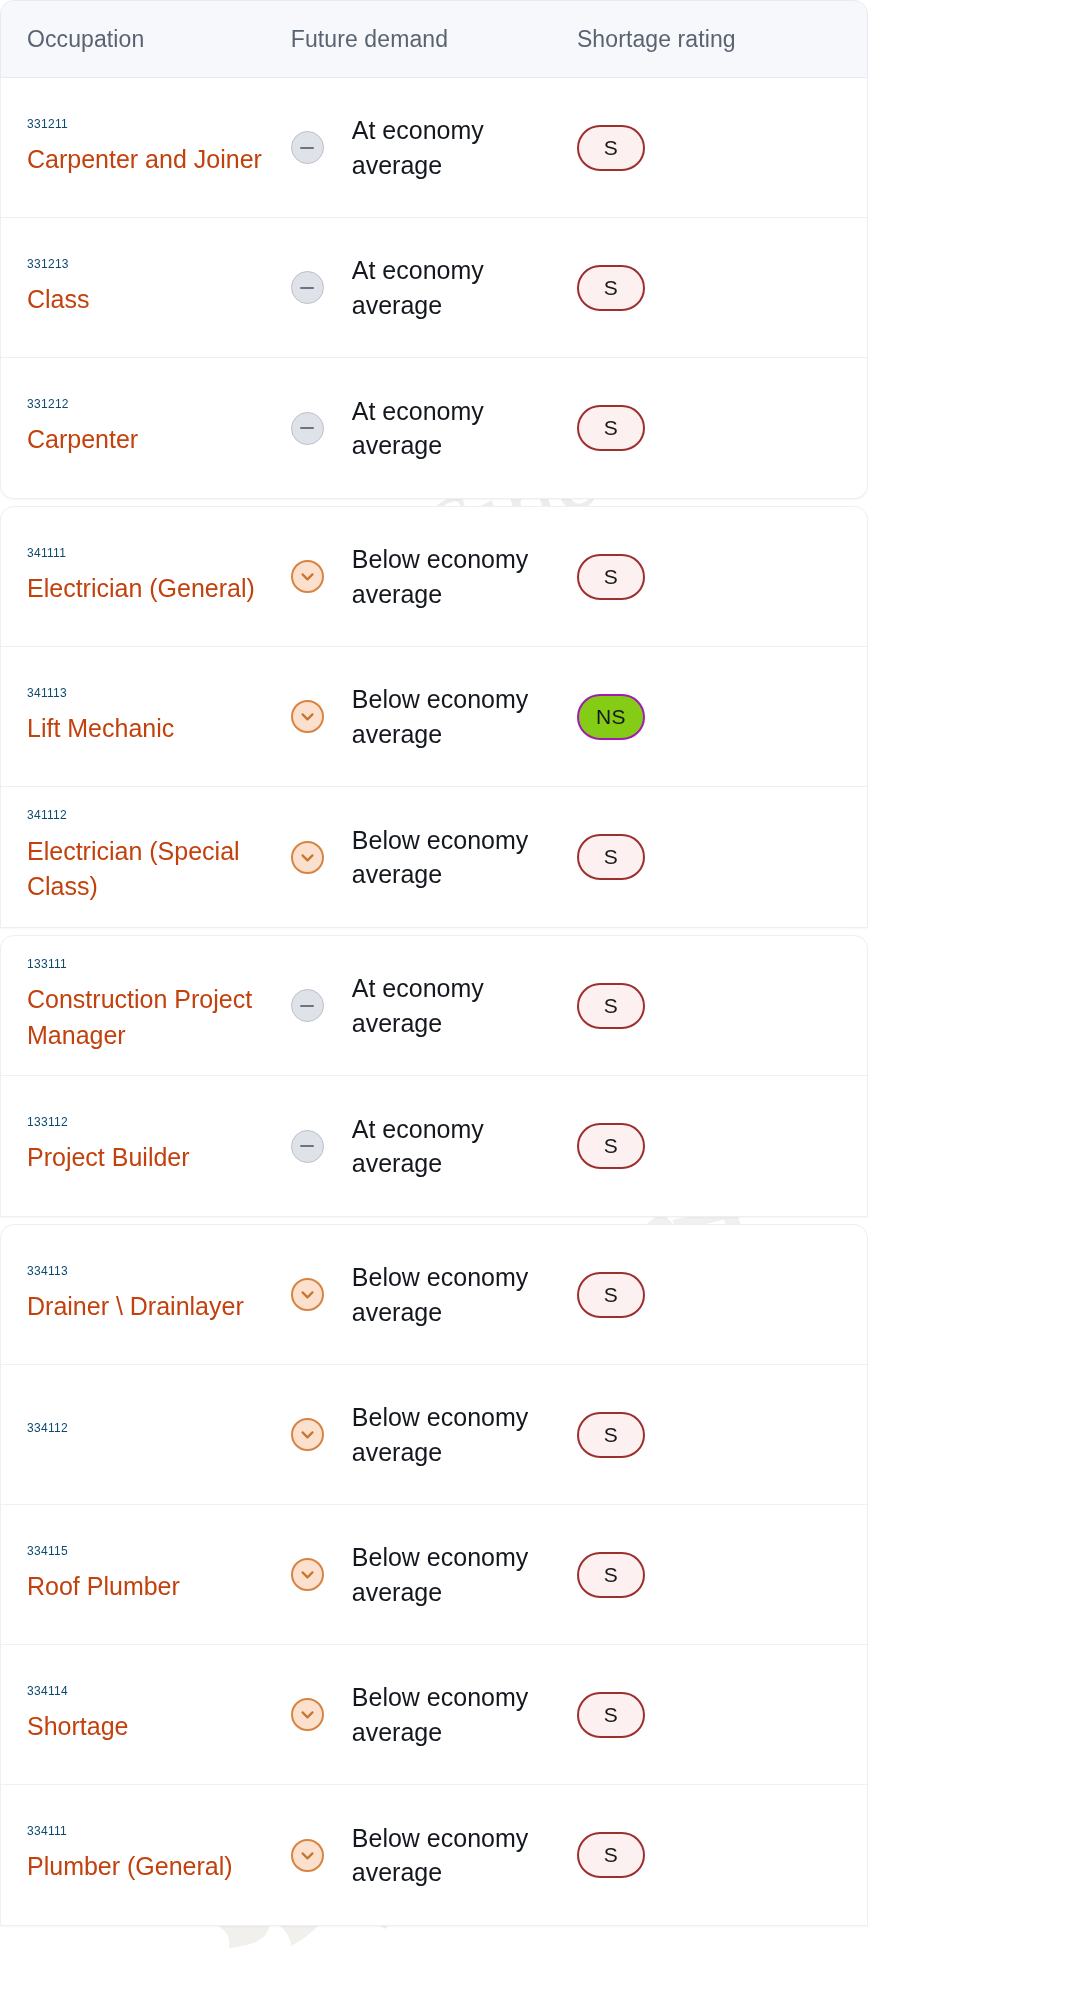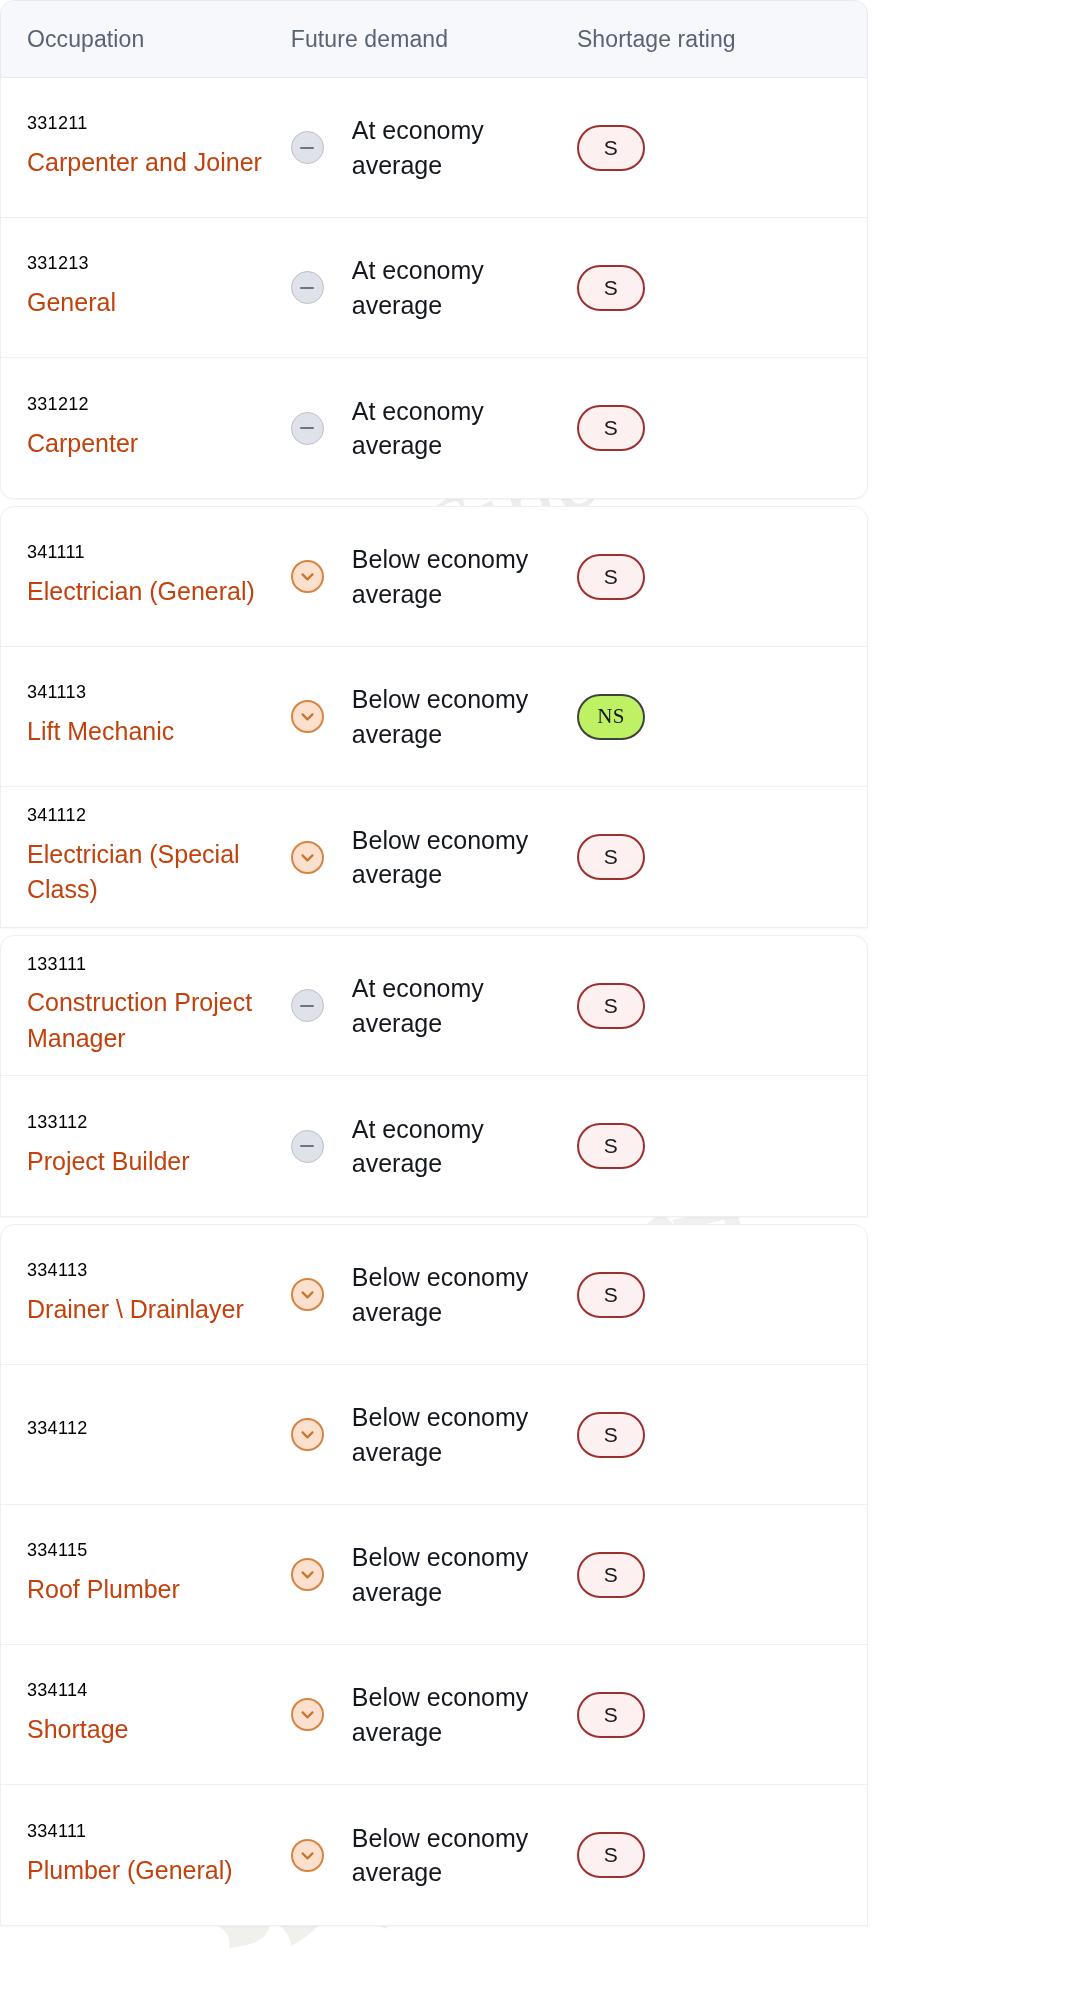--- a/index.html
+++ b/index.html
@@ -89,22 +89,22 @@
     padding: 16px 0;
     border-bottom: 1px solid #eef1f4;
   }
   .row.last { border-bottom: none; }
 
   .cell { display: flex; align-items: center; }
 
   
   .occ { flex-direction: column; align-items: flex-start; justify-content: center; }
   .occ-code {
-    font-size: 18px;
-    color: #000000;
+    font-size: 12px;
+    color: #0c4a6e;
     letter-spacing: 0.3px;
     margin-bottom: 11px;
     line-height: 1.1;
   }
   .occ-name {
     font-size: 25px;
     color: #c2410c;
     line-height: 1.42;
     max-width: 300px;
   }
@@ -152,24 +152,23 @@
     font-size: 21px;
     font-weight: 400;
     letter-spacing: 0.2px;
   }
   .badge.s {
     background: #fdf0f0;
     border: 2px solid #9e2f2f;
     color: #16181c;
   }
   .badge.ns {
-    background: #bef264;
-    border: 2px solid #404040;
+    background: #84cc16;
+    border: 2px solid #a21caf;
     color: #16181c;
-    font-family: Liberation Serif, serif;
   }
 </style>
 </head>
 <body>
 
 <div id="page">
 
   <div class="watermark-layer">
     <div class="wm wm-cjk" style="left:700px; top:215px; font-size:150px; transform:rotate(-12deg);">教</div>
     <div class="wm wm-cjk" style="left:575px; top:310px; font-size:130px; transform:rotate(-8deg);">育</div>
@@ -208,21 +207,21 @@
           <span class="demand-text">At economy average</span>
         </div>
         <div class="cell col-short">
           <span class="badge s">S</span>
         </div>
       </div>
 
       <div class="row">
         <div class="cell occ col-occ">
           <span class="occ-code">331213</span>
-          <span class="occ-name">General</span>
+          <span class="occ-name">Class</span>
         </div>
         <div class="cell demand col-dem">
           <span class="dot neutral"></span>
           <span class="demand-text">At economy average</span>
         </div>
         <div class="cell col-short">
           <span class="badge s">S</span>
         </div>
       </div>
 

